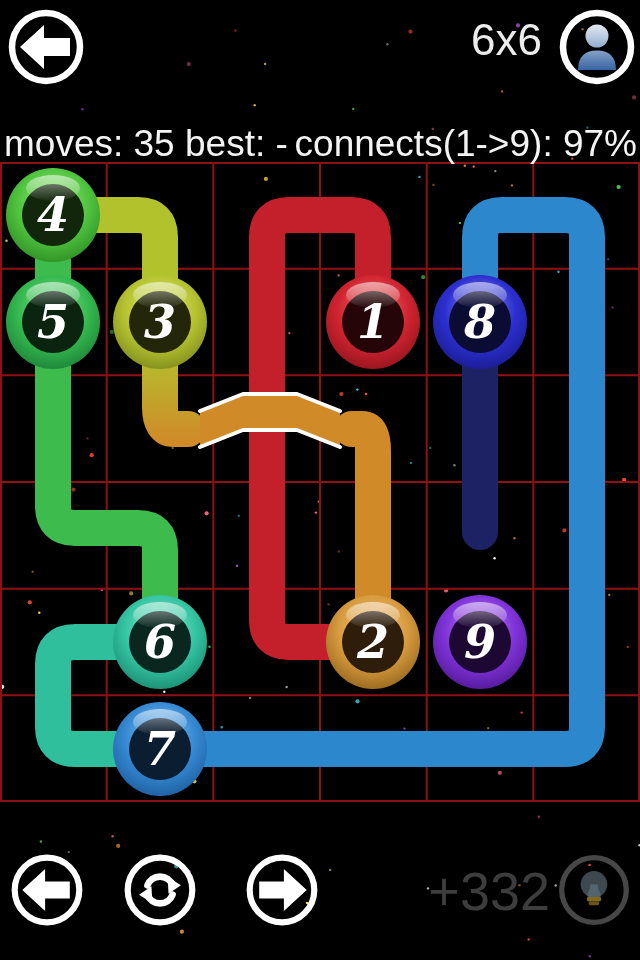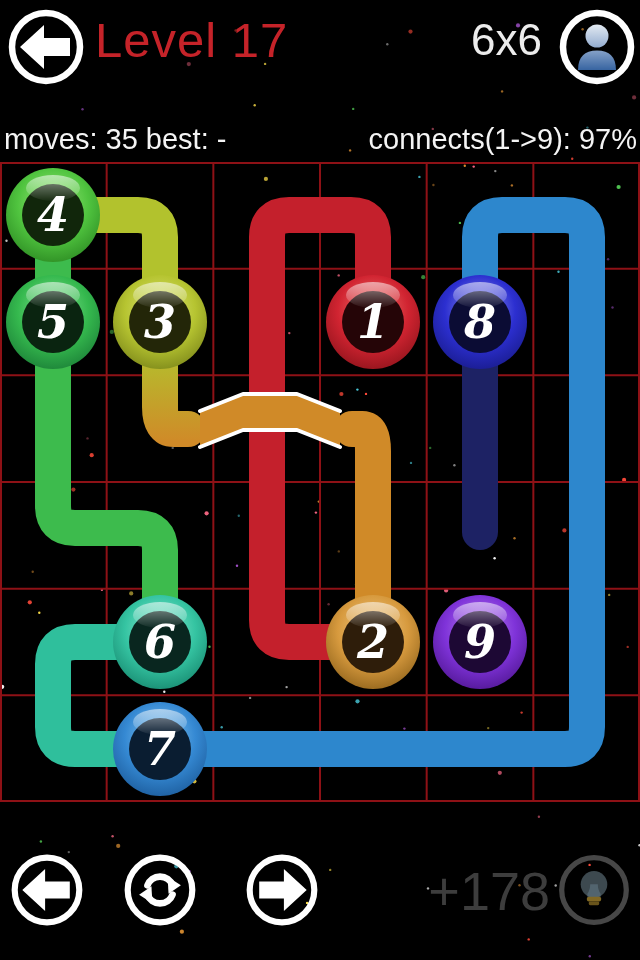--- a/index.html
+++ b/index.html
@@ -8,21 +8,21 @@
   svg{display:block;}
   #stars-svg{position:absolute;left:0;top:0;z-index:0;}
   #board-svg{position:absolute;left:0;top:0;z-index:1;}
   .circle-btn{position:absolute;width:80px;height:80px;padding:0;margin:0;
               background:none;border:none;z-index:2;}
   .page-title{position:absolute;left:95px;top:12px;font-size:49px;line-height:56px;
               color:#c52329;letter-spacing:1px;z-index:2;}
   .grid-size{position:absolute;left:446px;top:12px;width:96px;text-align:right;
              font-size:44px;line-height:56px;color:#ececec;z-index:2;}
   .stats{position:absolute;left:0;top:123px;width:640px;height:34px;
-         font-size:29px;color:#f4f4f4;z-index:2;}
+         font-size:37px;color:#f4f4f4;z-index:2;}
   .stats .left{position:absolute;left:4px;top:0;}
   .stats .right{position:absolute;right:3px;top:0;text-align:right;}
   .bonus{position:absolute;left:420px;top:860px;width:130px;text-align:right;
          font-size:54px;color:#3d3d3d;z-index:2;}
   .footer-btn{top:852px;width:76px;height:76px;}
   .hint-btn{opacity:.9;}
 </style>
 </head>
 <body>
 
@@ -293,21 +293,20 @@
       </g>
     </svg>
 
   <button class="circle-btn" style="left:6px;top:7px;">
     <svg width="80" height="80" viewBox="0 0 80 80">
       <circle cx="40" cy="40" r="34" fill="none" stroke="#fff" stroke-width="6.5"></circle>
       <path d="M14,40 L38,18 L38,31 L64,31 L64,49 L38,49 L38,62 Z" fill="#fff"></path>
     </svg>
   </button>
 
-  <div class="page-title">Level 17</div>
   <div class="grid-size">6x6</div>
 
   <button class="circle-btn" style="left:557px;top:7px;">
     <svg width="80" height="80" viewBox="0 0 80 80">
       <defs>
         <linearGradient id="pgrad" x1="0" y1="16" x2="0" y2="64" gradientUnits="userSpaceOnUse">
           <stop offset="0" stop-color="#e8eef4"></stop>
           <stop offset="0.45" stop-color="#9db4d4"></stop>
           <stop offset="1" stop-color="#33619f"></stop>
         </linearGradient>
@@ -340,21 +339,21 @@
     </svg>
   </button>
 
   <button class="circle-btn footer-btn" style="left:244px;">
     <svg width="76" height="76" viewBox="0 0 80 80">
       <circle cx="40" cy="40" r="34" fill="none" stroke="#fff" stroke-width="6.5"></circle>
       <path d="M66,40 L42,18 L42,31 L16,31 L16,49 L42,49 L42,62 Z" fill="#fff"></path>
     </svg>
   </button>
 
-  <div class="bonus">+178</div>
+  <div class="bonus">+332</div>
 
   <button class="circle-btn footer-btn hint-btn" style="left:556px;">
     <svg width="76" height="76" viewBox="0 0 80 80">
       <circle cx="40" cy="40" r="34" fill="none" stroke="#4f4f4f" stroke-width="5.5"></circle>
       <g opacity="0.85">
         <circle cx="40" cy="34" r="14" fill="#9fc0d0" opacity="0.5"></circle>
         <path d="M33,44 L33,48 L47,48 L47,44 Q44,40 44,34 L36,34 Q36,40 33,44 Z" fill="#8fb0c2" opacity="0.45"></path>
         <rect x="32.5" y="47" width="15" height="5" rx="2" fill="#a8892e"></rect>
         <rect x="34.5" y="52" width="11" height="4" rx="1.5" fill="#8a6f24"></rect>
       </g>

